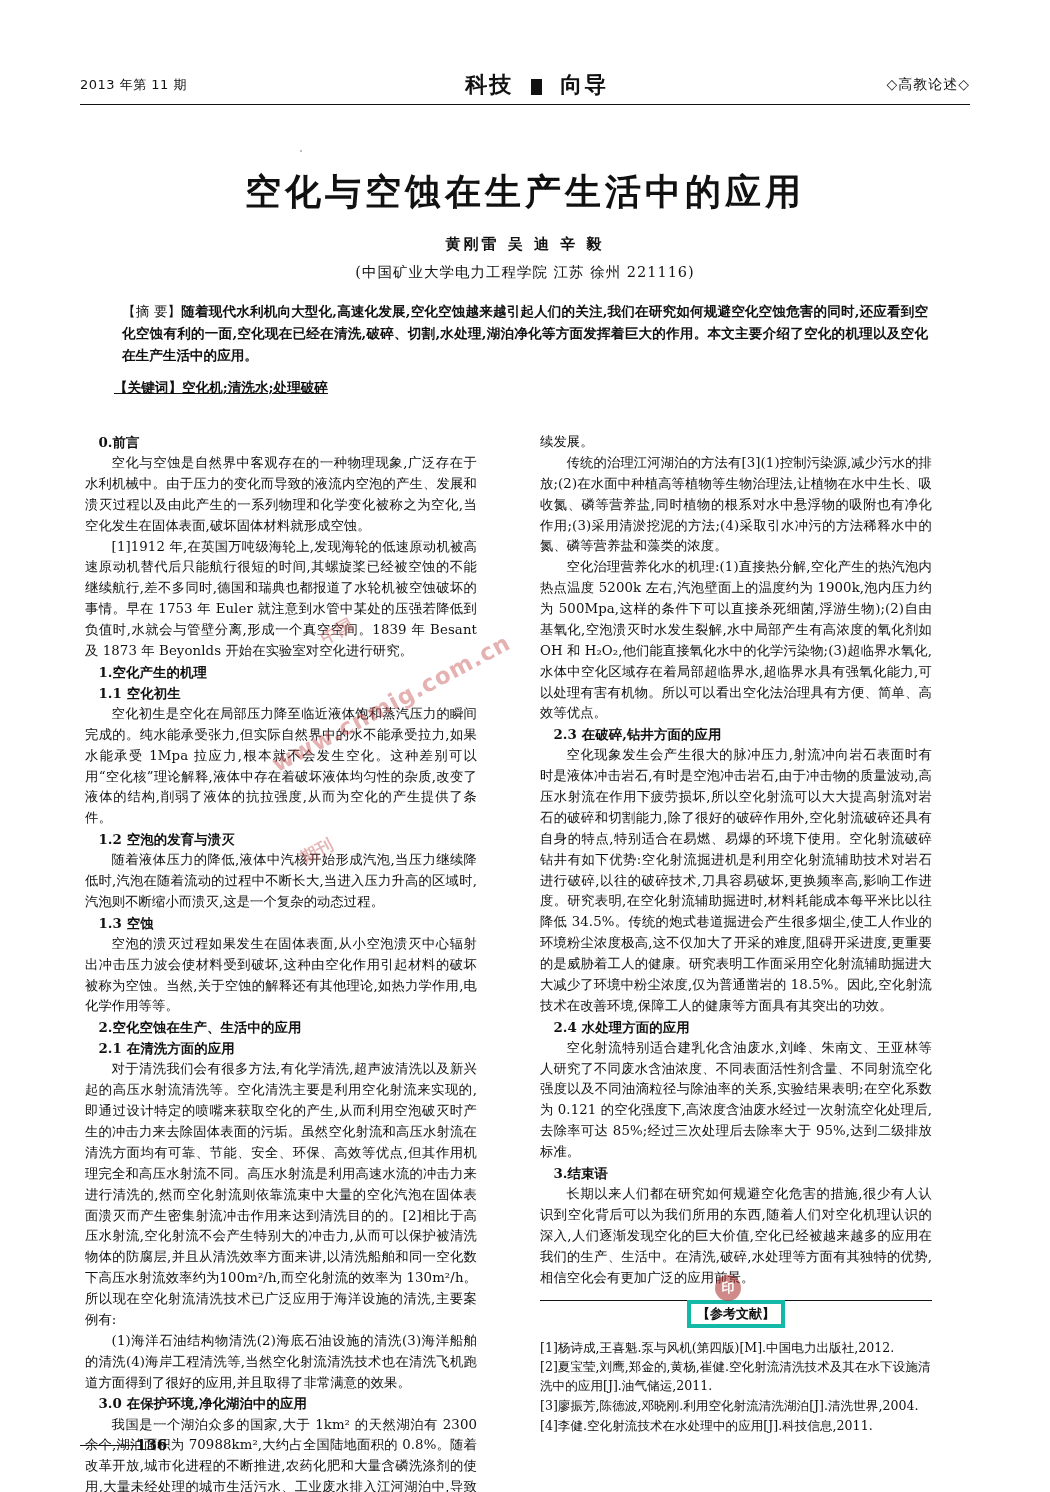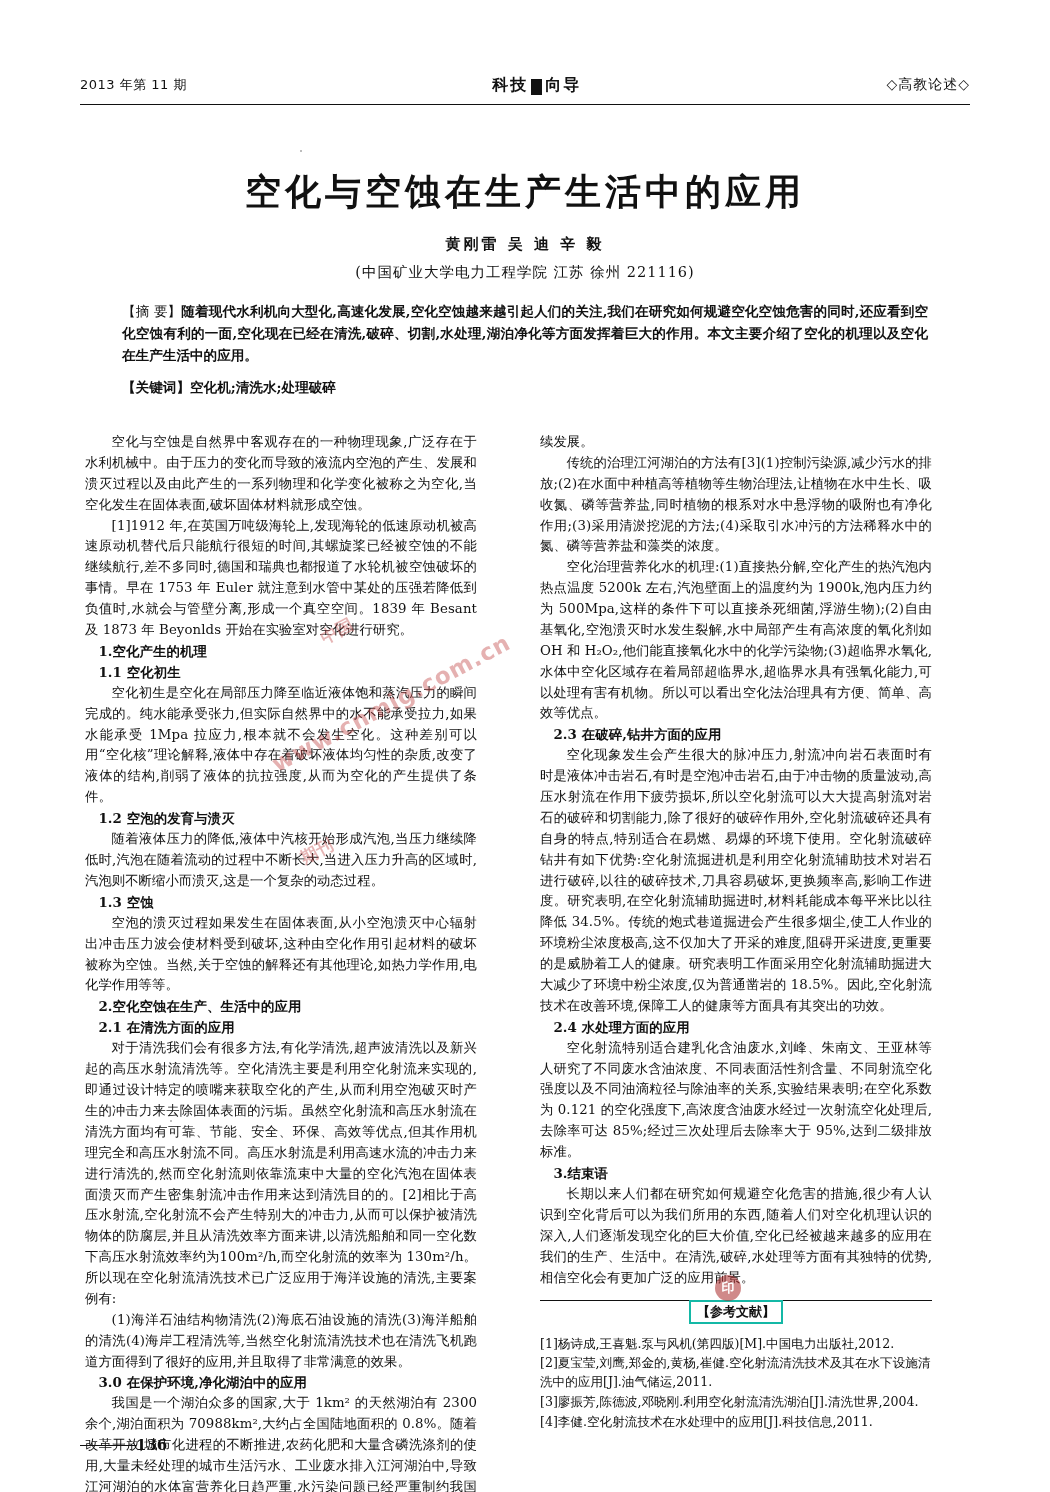--- a/index.html
+++ b/index.html
@@ -17,22 +17,22 @@
   }
   
   .hdr{
     position:absolute;top:70px;left:80px;right:80px;
     height:30px;
     display:flex;align-items:center;justify-content:space-between;
     font-size:13.5px;
   }
   .hdr-left{font-family:"DejaVu Sans",sans-serif;font-size:13px;letter-spacing:0.5px;}
   .hdr-center{
-    font-weight:bold;font-size:16px;letter-spacing:2px;
-    display:flex;align-items:center;gap:2px;
+    font-weight:bold;font-size:22px;letter-spacing:2px;
+    display:flex;align-items:center;gap:17px;
   }
   .hdr-center .blk{
     display:inline-block;width:11px;height:16px;background:#111;margin:0 1px;
     position:relative;top:2px;
   }
   .hdr-right{font-size:14px;letter-spacing:1px;}
   .hdr-rule{
     position:absolute;top:104px;left:80px;right:80px;
     border-top:1.6px solid #111;
   }
@@ -52,22 +52,22 @@
     text-align:center;font-size:14.5px;letter-spacing:1px;
   }
   
   .abs{
     position:absolute;top:300px;left:122px;width:806px;
     font-size:13.6px;line-height:1.62;text-align:justify;
     font-weight:bold;
   }
   .abs .lbl{font-weight:normal;}
   .kw{
-    position:absolute;top:377px;left:122px;width:806px;
-    font-size:13.6px;font-weight:bold;line-height:1.6;
+    position:absolute;top:377px;left:114px;width:806px;
+    font-size:13.6px;font-weight:bold;line-height:1.6;text-decoration:underline;
   }
   
   .col{
     position:absolute;top:432px;
     width:392px;
     font-size:13.3px;line-height:1.57;
     text-align:justify;
     letter-spacing:0.1px;
   }
   .col-l{left:85px;}
@@ -77,21 +77,21 @@
     margin:0;font-size:13.4px;font-weight:bold;text-indent:1em;
   }
   .col .nohang{text-indent:0;}
   
   .refbox{
     position:absolute;left:540px;top:1300px;width:392px;
     font-size:12.6px;line-height:1.5;
   }
   .refhdr{
     text-align:center;font-weight:bold;font-size:13px;margin-bottom:3px;
-    border:2px solid #14b8a6;display:inline-block;padding:0px 6px;
+    border:4px solid #14b8a6;display:inline-block;padding:0px 6px;
     position:relative;left:50%;transform:translateX(-50%);
   }
   .refline{
     position:absolute;left:540px;top:1300px;width:392px;border-top:1.4px solid #111;
   }
   .refs{margin-top:8px;}
   .refs div{margin:0 0 1px 0;}
   
   .footer{
     position:absolute;left:80px;bottom:38px;
@@ -156,20 +156,21 @@
   <div class="affil">(中国矿业大学电力工程学院   江苏   徐州   221116)</div>
 
   <div class="abs">
     <span class="lbl">【摘  要】</span><span>随着现代水利机向大型化,高速化发展,空化空蚀越来越引起人们的关注,我们在研究如何规避空化空蚀危害的同时,还应看到空化空蚀有利的一面,空化现在已经在清洗,破碎、切割,水处理,湖泊净化等方面发挥着巨大的作用。本文主要介绍了空化的机理以及空化在生产生活中的应用。</span>
   </div>
   <div class="kw">
     <span class="lbl">【关键词】</span><span>空化机;清洗水;处理破碎</span>
   </div>
 
   <div class="col col-l" id="col-left">
+      <h4>0.前言</h4>
       <p>空化与空蚀是自然界中客观存在的一种物理现象,广泛存在于水利机械中。由于压力的变化而导致的液流内空泡的产生、发展和溃灭过程以及由此产生的一系列物理和化学变化被称之为空化,当空化发生在固体表面,破坏固体材料就形成空蚀。</p>
       <p>[1]1912 年,在英国万吨级海轮上,发现海轮的低速原动机被高速原动机替代后只能航行很短的时间,其螺旋桨已经被空蚀的不能继续航行,差不多同时,德国和瑞典也都报道了水轮机被空蚀破坏的事情。早在 1753 年 Euler 就注意到水管中某处的压强若降低到负值时,水就会与管壁分离,形成一个真空空间。1839 年 Besant 及 1873 年 Beyonlds 开始在实验室对空化进行研究。</p>
       <h4>1.空化产生的机理</h4>
       <h4>1.1 空化初生</h4>
       <p>空化初生是空化在局部压力降至临近液体饱和蒸汽压力的瞬间完成的。纯水能承受张力,但实际自然界中的水不能承受拉力,如果水能承受 1Mpa 拉应力,根本就不会发生空化。这种差别可以用“空化核”理论解释,液体中存在着破坏液体均匀性的杂质,改变了液体的结构,削弱了液体的抗拉强度,从而为空化的产生提供了条件。</p>
       <h4>1.2 空泡的发育与溃灭</h4>
       <p>随着液体压力的降低,液体中汽核开始形成汽泡,当压力继续降低时,汽泡在随着流动的过程中不断长大,当进入压力升高的区域时,汽泡则不断缩小而溃灭,这是一个复杂的动态过程。</p>
       <h4>1.3 空蚀</h4>
       <p>空泡的溃灭过程如果发生在固体表面,从小空泡溃灭中心辐射出冲击压力波会使材料受到破坏,这种由空化作用引起材料的破坏被称为空蚀。当然,关于空蚀的解释还有其他理论,如热力学作用,电化学作用等等。</p>
       <h4>2.空化空蚀在生产、生活中的应用</h4>

